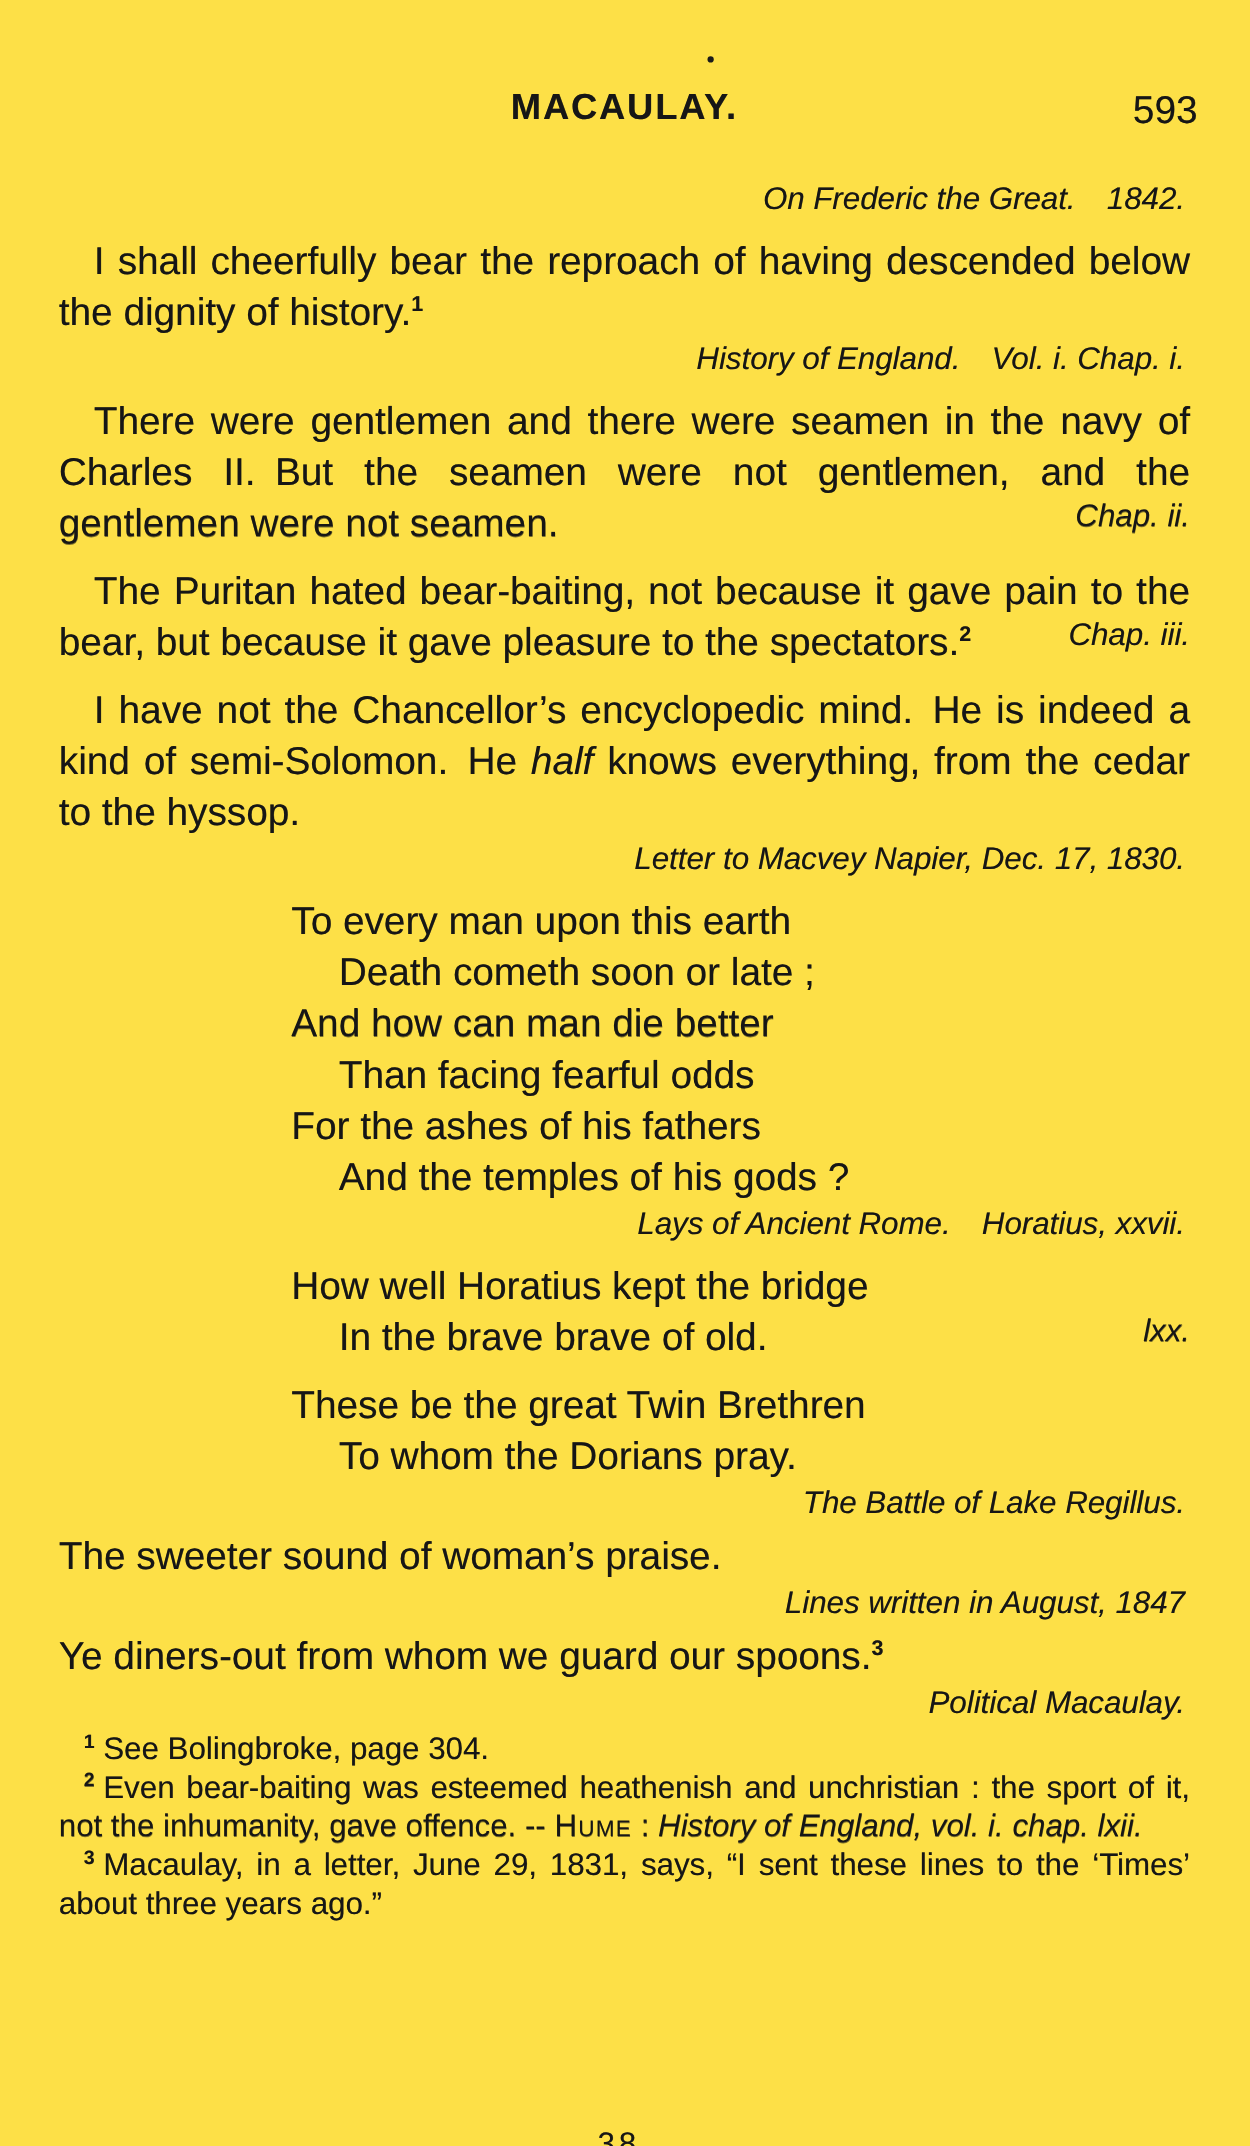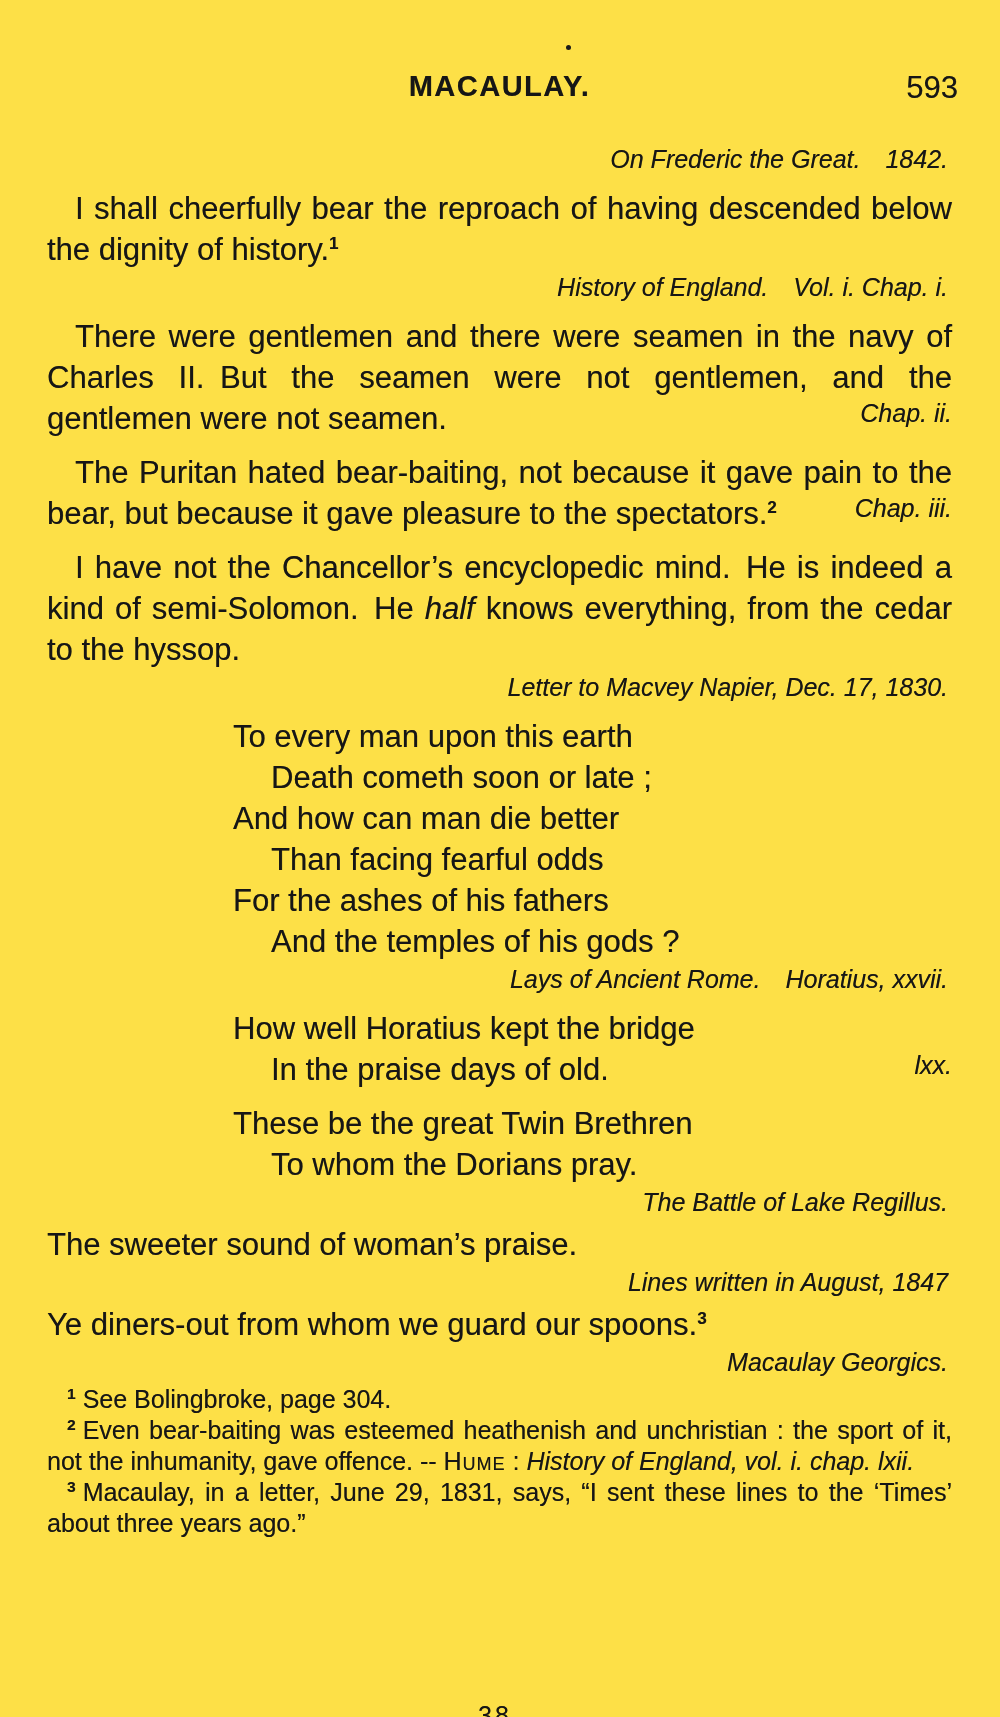--- a/index.html
+++ b/index.html
@@ -140,38 +140,38 @@
       <div class="vline vind">Death cometh soon or late ;</div>
       <div class="vline">And how can man die better</div>
       <div class="vline vind">Than facing fearful odds</div>
       <div class="vline">For the ashes of his fathers</div>
       <div class="vline vind">And the temples of his gods ?</div>
       <div class="cite">Lays of Ancient Rome. Horatius, xxvii.</div>
     </div>
 
     <div class="entry poem rel">
       <div class="vline">How well Horatius kept the bridge</div>
-      <div class="vline vind">In the praise days of old.</div>
+      <div class="vline vind">In the brave brave of old.</div>
       <span class="inline-cite">lxx.</span>
     </div>
 
     <div class="entry tight poem">
       <div class="vline">These be the great Twin Brethren</div>
       <div class="vline vind">To whom the Dorians pray.</div>
       <div class="cite">The Battle of Lake Regillus.</div>
     </div>
 
     <div class="entry tight">
       <p class="qtext"><span>The sweeter sound of woman’s praise.</span></p>
       <div class="cite">Lines written in August, 1847</div>
     </div>
 
     <div class="entry tight">
       <p class="qtext"><span>Ye diners-out from whom we guard our spoons.</span><sup class="ref">3</sup></p>
-      <div class="cite">Macaulay Georgics.</div>
+      <div class="cite">Political Macaulay.</div>
     </div>
 
     <div class="footnotes">
       <p class="fn"><sup class="fnm">1</sup><span>See Bolingbroke, page 304.</span></p>
       <p class="fn"><sup class="fnm">2</sup><span>Even bear-baiting was esteemed heathenish and unchristian : the sport of it, not the inhumanity, gave offence. -- </span><span class="sc">Hume</span><span> : </span><span class="it">History of England, vol. i. chap. lxii.</span></p>
       <p class="fn"><sup class="fnm">3</sup><span>Macaulay, in a letter, June 29, 1831, says, “I sent these lines to the ‘Times’ about three years ago.”</span></p>
     </div>
 
   </div>
 

